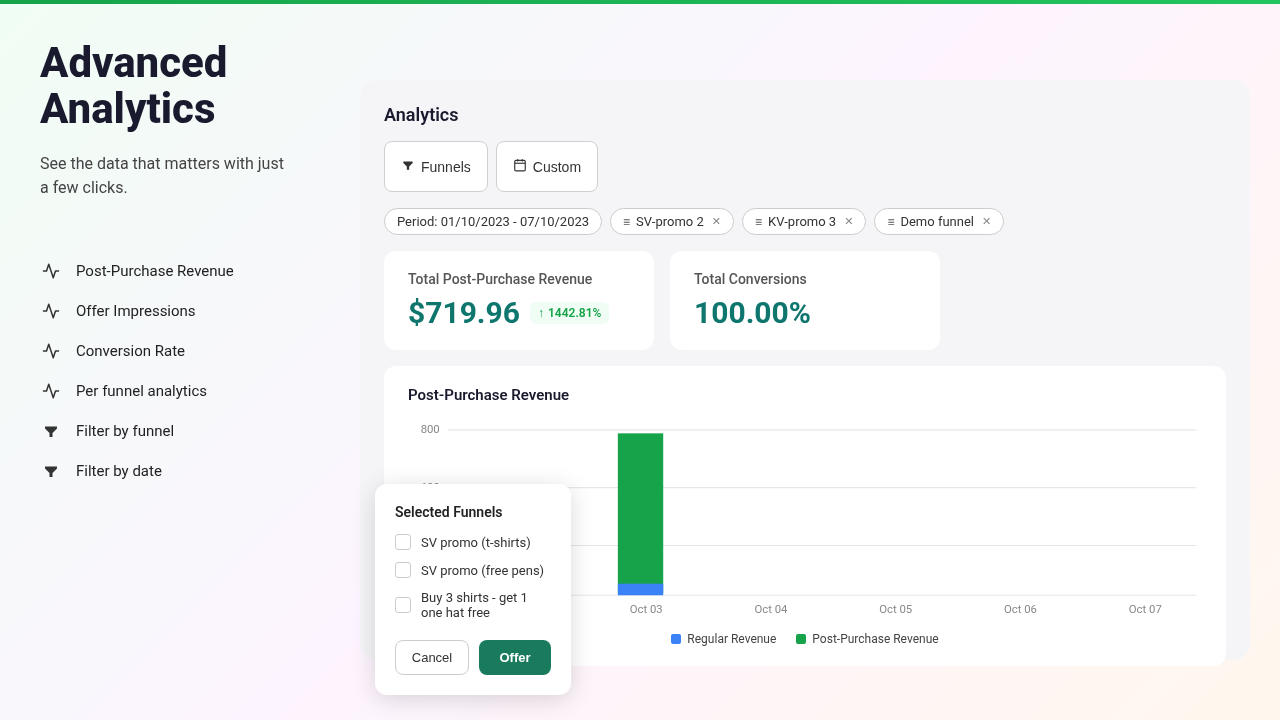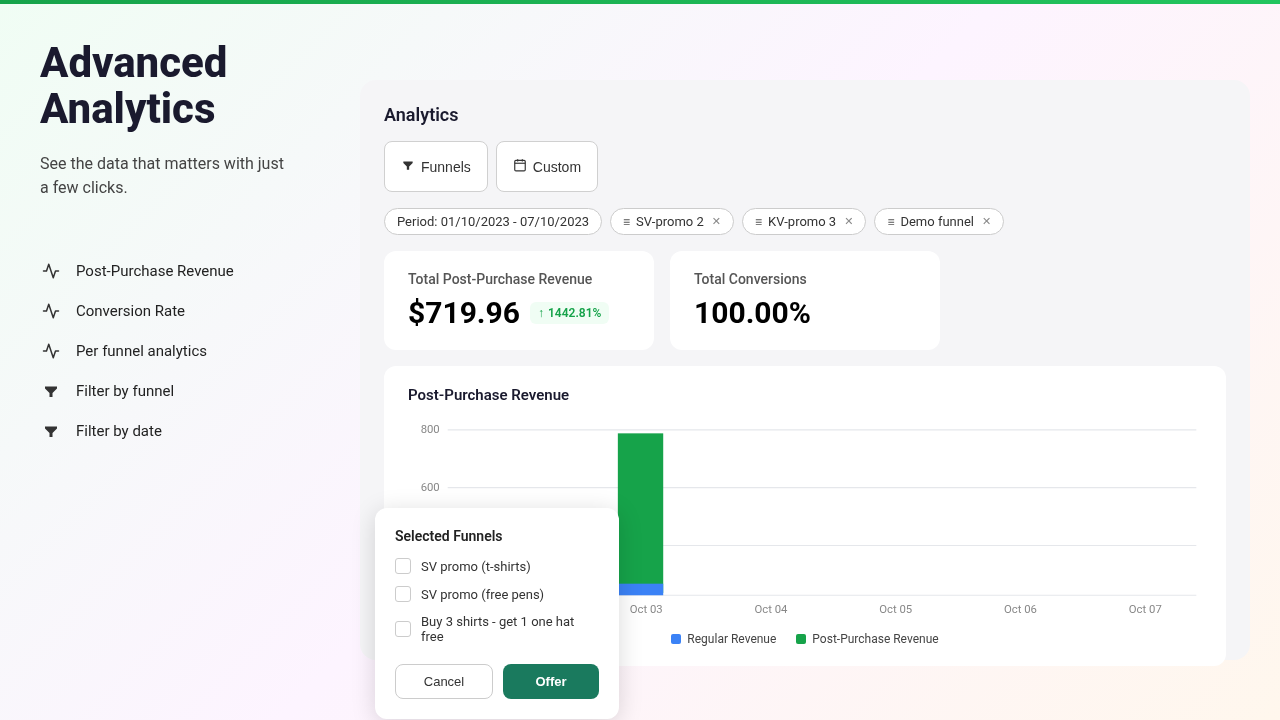--- a/index.html
+++ b/index.html
@@ -150,21 +150,21 @@
       gap: 8px;
     }
     .stat-label {
       font-size: 14px;
       color: #555;
       font-weight: 500;
     }
     .stat-value {
       font-size: 30px;
       font-weight: 700;
-      color: #000000;
+      color: #0f766e;
     }
     .stat-value-row {
       display: flex;
       align-items: center;
       gap: 10px;
     }
     .stat-badge {
       display: flex;
       align-items: center;
       gap: 4px;
@@ -219,23 +219,23 @@
 
     
     .overlay {
       position: fixed;
       top: 0; left: 0; right: 0; bottom: 0;
       z-index: 100;
       pointer-events: none;
     }
     .dropdown-card {
       position: absolute;
-      top: 508px;
+      top: 484px;
       left: 375px;
-      width: 244px;
+      width: 196px;
       background: #fff;
       border-radius: 12px;
       box-shadow: 0 4px 24px rgba(0,0,0,0.15);
       padding: 20px;
       pointer-events: all;
       z-index: 200;
     }
     .dropdown-title {
       font-size: 14px;
       font-weight: 600;
@@ -310,20 +310,28 @@
   <h1 class="sidebar-title">Advanced Analytics</h1>
   <p class="sidebar-subtitle">See the data that matters with just a few clicks.</p>
   <ul class="nav-items">
     <li class="nav-item">
       <span class="nav-icon">
         <svg viewBox="0 0 24 24" fill="none" stroke="currentColor" stroke-width="2" stroke-linecap="round" stroke-linejoin="round">
             <polyline points="22 12 18 12 15 21 9 3 6 12 2 12"></polyline>
           </svg>
       </span>
       <span>Post-Purchase Revenue</span>
+    </li>
+    <li class="nav-item">
+      <span class="nav-icon">
+        <svg viewBox="0 0 24 24" fill="none" stroke="currentColor" stroke-width="2" stroke-linecap="round" stroke-linejoin="round">
+            <polyline points="22 12 18 12 15 21 9 3 6 12 2 12"></polyline>
+          </svg>
+      </span>
+      <span>Offer Impressions</span>
     </li>
     <li class="nav-item">
       <span class="nav-icon">
         <svg viewBox="0 0 24 24" fill="none" stroke="currentColor" stroke-width="2" stroke-linecap="round" stroke-linejoin="round">
             <polyline points="22 12 18 12 15 21 9 3 6 12 2 12"></polyline>
           </svg>
       </span>
       <span>Conversion Rate</span>
     </li>
     <li class="nav-item">

